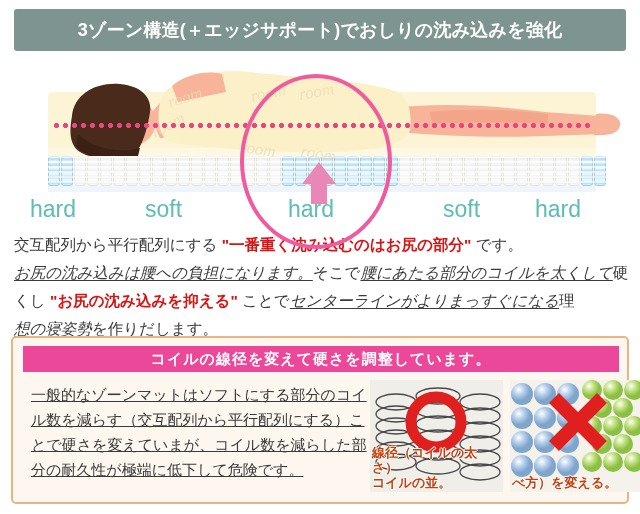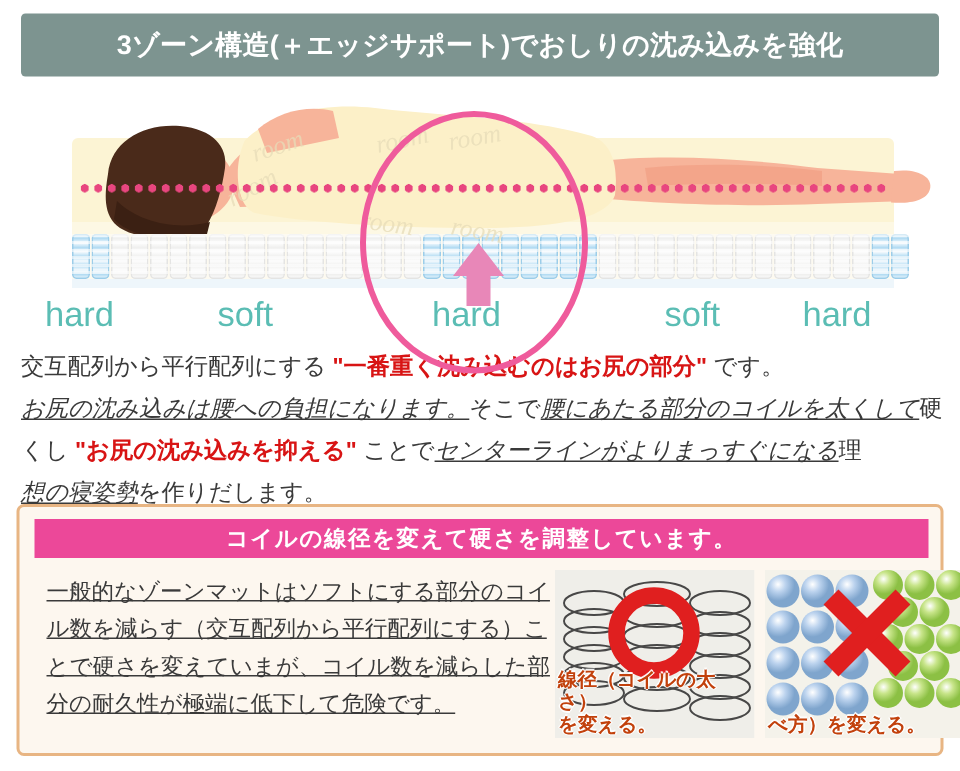--- a/index.html
+++ b/index.html
@@ -400,21 +400,21 @@
             <ellipse cx="110" cy="36" rx="20" ry="8"></ellipse>
           <ellipse cx="110" cy="50" rx="20" ry="8"></ellipse>
             <ellipse cx="110" cy="64" rx="20" ry="8"></ellipse>
           <ellipse cx="110" cy="78" rx="20" ry="8"></ellipse>
             <ellipse cx="110" cy="92" rx="20" ry="8"></ellipse>
         </g>
         <circle cx="66" cy="42" r="25" fill="none" stroke="#e01f1f" stroke-width="11"></circle>
       </svg>
       <div class="fig-caption">
         <div>線径（コイルの太さ）</div>
-        <div>を変える。</div>
+        <div>コイルの並。</div>
       </div>
     </div>
 
     <div class="fig-card right">
       <div class="sphere-photo"></div>
       <svg width="133" height="112" viewBox="0 0 133 112" style="position:absolute;left:0;top:0;">
         <defs>
           <radialGradient id="gb" cx="35%" cy="30%">
             <stop offset="0%" stop-color="#ffffff"></stop>
             <stop offset="45%" stop-color="#bcd3ee"></stop>

